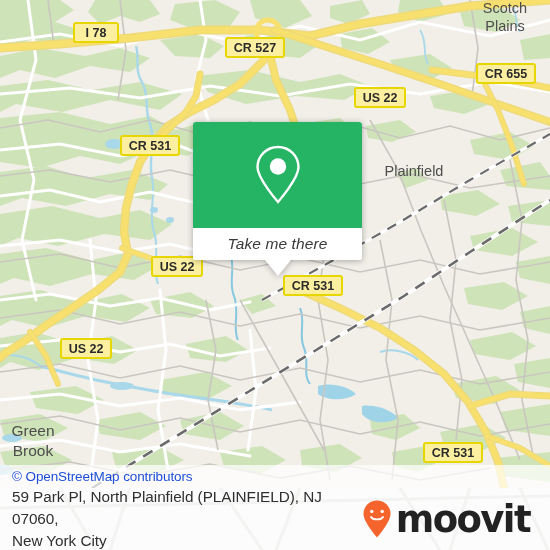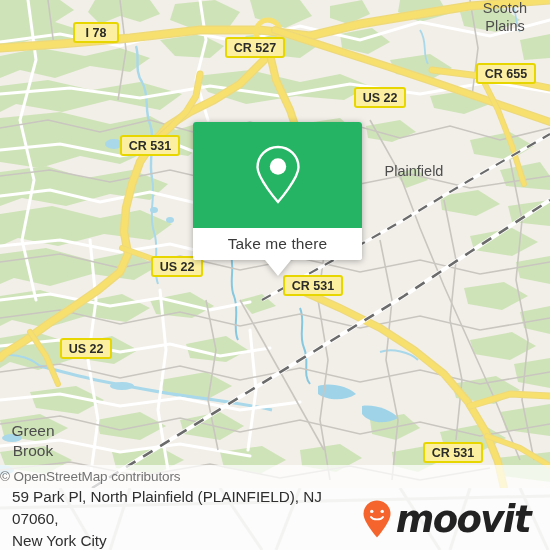--- a/index.html
+++ b/index.html
@@ -36,38 +36,40 @@
     top: 465px;
     width: 550px;
     height: 23px;
     background: rgba(255,255,255,0.72);
     display: flex;
     align-items: center;
     z-index: 30;
   }
   #osm-bar .txt {
     font-size: 13.5px;
-    color: #737373;
+    color: #1d4ed8;
+    padding-left: 12px;
     letter-spacing: -0.1px;
     white-space: nowrap;
   }
 
   
   #popup {
     position: absolute;
     left: 193px;
     top: 122px;
     width: 169px;
     z-index: 40;
     filter: drop-shadow(0 1px 3px rgba(0,0,0,0.30));
   }
   #popup .pop-body {
     background: #ffffff;
     border-radius: 3px;
     overflow: hidden;
+    font-style: italic;
   }
   #popup .pop-green {
     height: 106px;
     background: #25b463;
     display: flex;
     align-items: center;
     justify-content: center;
   }
   #popup .pop-label {
     height: 32px;
@@ -128,21 +130,20 @@
     align-items: center;
     gap: 4px;
   }
   #brand .wordmark {
     font-size: 37px;
     font-weight: bold;
     color: #222222;
     letter-spacing: -1.6px;
     line-height: 1;
     font-family: "DejaVu Sans", sans-serif;
-    font-style: italic;
   }
 </style>
 </head>
 <body>
 
 <div id="app">
 
   <div id="map">
     <svg width="550" height="488" viewBox="0 0 550 488" xmlns="http://www.w3.org/2000/svg">
       <defs>

